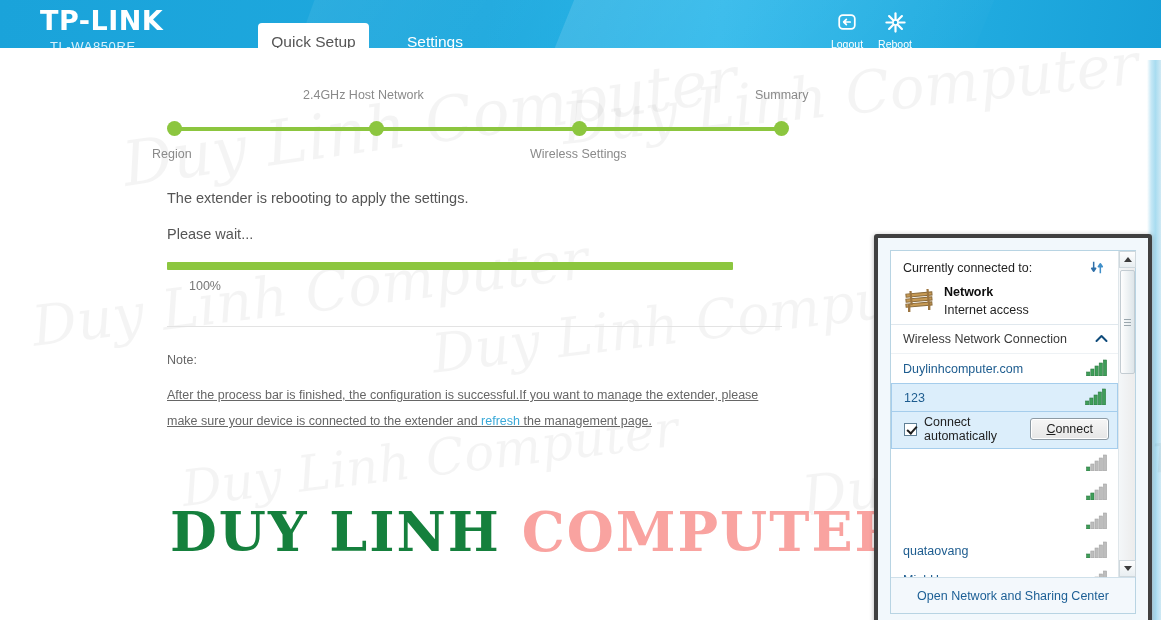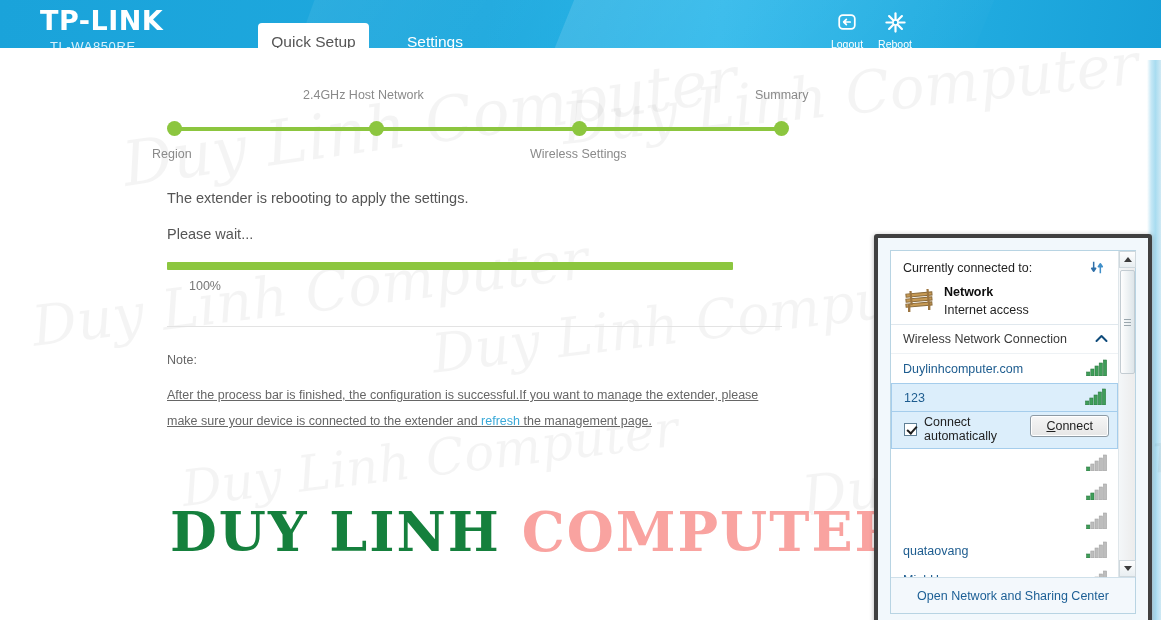--- a/index.html
+++ b/index.html
@@ -138,21 +138,21 @@
     padding:7px 10px 7px 12px; font-size:12.5px; color:#3a3a3a;
     border-bottom:1px solid #eef2f5; cursor:pointer;
   }
   .net-row {
     display:flex; align-items:center; justify-content:space-between;
     height:29px; padding:0 10px 0 12px; cursor:pointer;
   }
   .net-row .ssid { font-size:12.5px; color:#1d5c8f; }
   .net-row.selected { background:#dceefb; border:1px solid #a5cdec; }
   .connect-bar {
-    display:flex; align-items:flex-start; justify-content:space-between;
+    display:flex; align-items:center; justify-content:space-between;
     background:#dceefb; border-left:1px solid #a5cdec; border-right:1px solid #a5cdec;
     border-bottom:1px solid #a5cdec;
     padding:3px 8px 5px 12px;
   }
   .cb-wrap { display:flex; align-items:center; font-size:12.5px; color:#1f1f1f; }
   .cb-box {
     width:13px; height:13px; background:#fff; border:1px solid #5f7f95;
     margin-right:7px; position:relative; flex:0 0 auto;
   }
   .cb-box::after {

